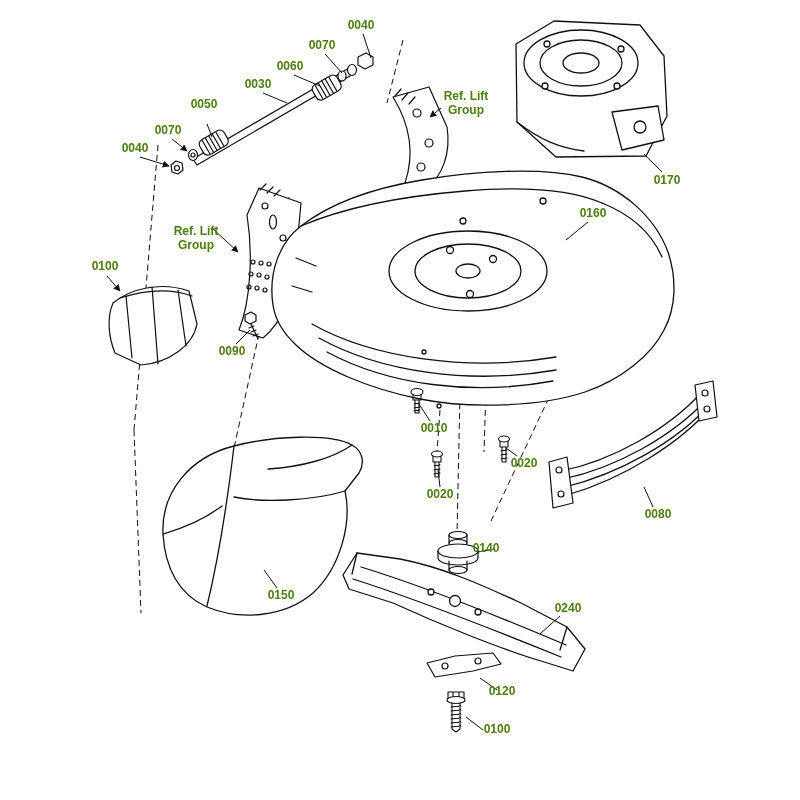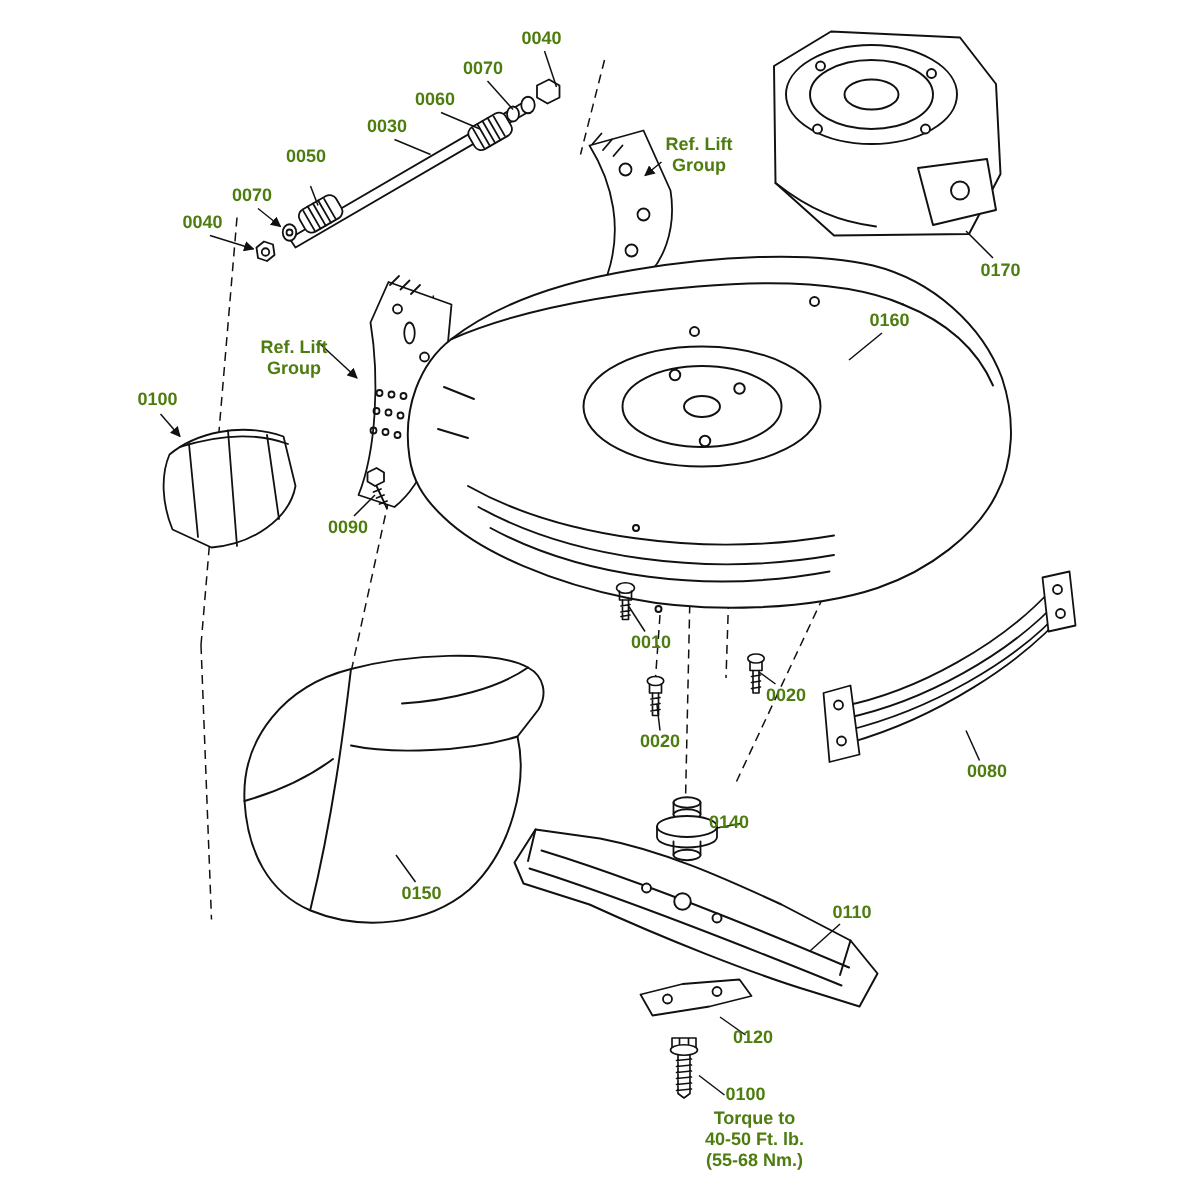--- a/index.html
+++ b/index.html
@@ -240,19 +240,16 @@
   <div class="callout" style="left:196px;top:224px">Ref. Lift
 Group</div>
   <div class="callout" style="left:105px;top:259px">0100</div>
   <div class="callout" style="left:232px;top:344px">0090</div>
   <div class="callout" style="left:434px;top:421px">0010</div>
   <div class="callout" style="left:524px;top:456px">0020</div>
   <div class="callout" style="left:440px;top:487px">0020</div>
   <div class="callout" style="left:658px;top:507px">0080</div>
   <div class="callout" style="left:486px;top:541px">0140</div>
   <div class="callout" style="left:281px;top:588px">0150</div>
-  <div class="callout" style="left:568px;top:601px">0110</div>
+  <div class="callout" style="left:568px;top:601px">0240</div>
   <div class="callout" style="left:502px;top:684px">0120</div>
   <div class="callout" style="left:497px;top:722px">0100</div>
-  <div class="callout" style="left:503px;top:738px">Torque to
-40-50 Ft. lb.
-(55-68 Nm.)</div>
 </div>
 
 </body></html>

